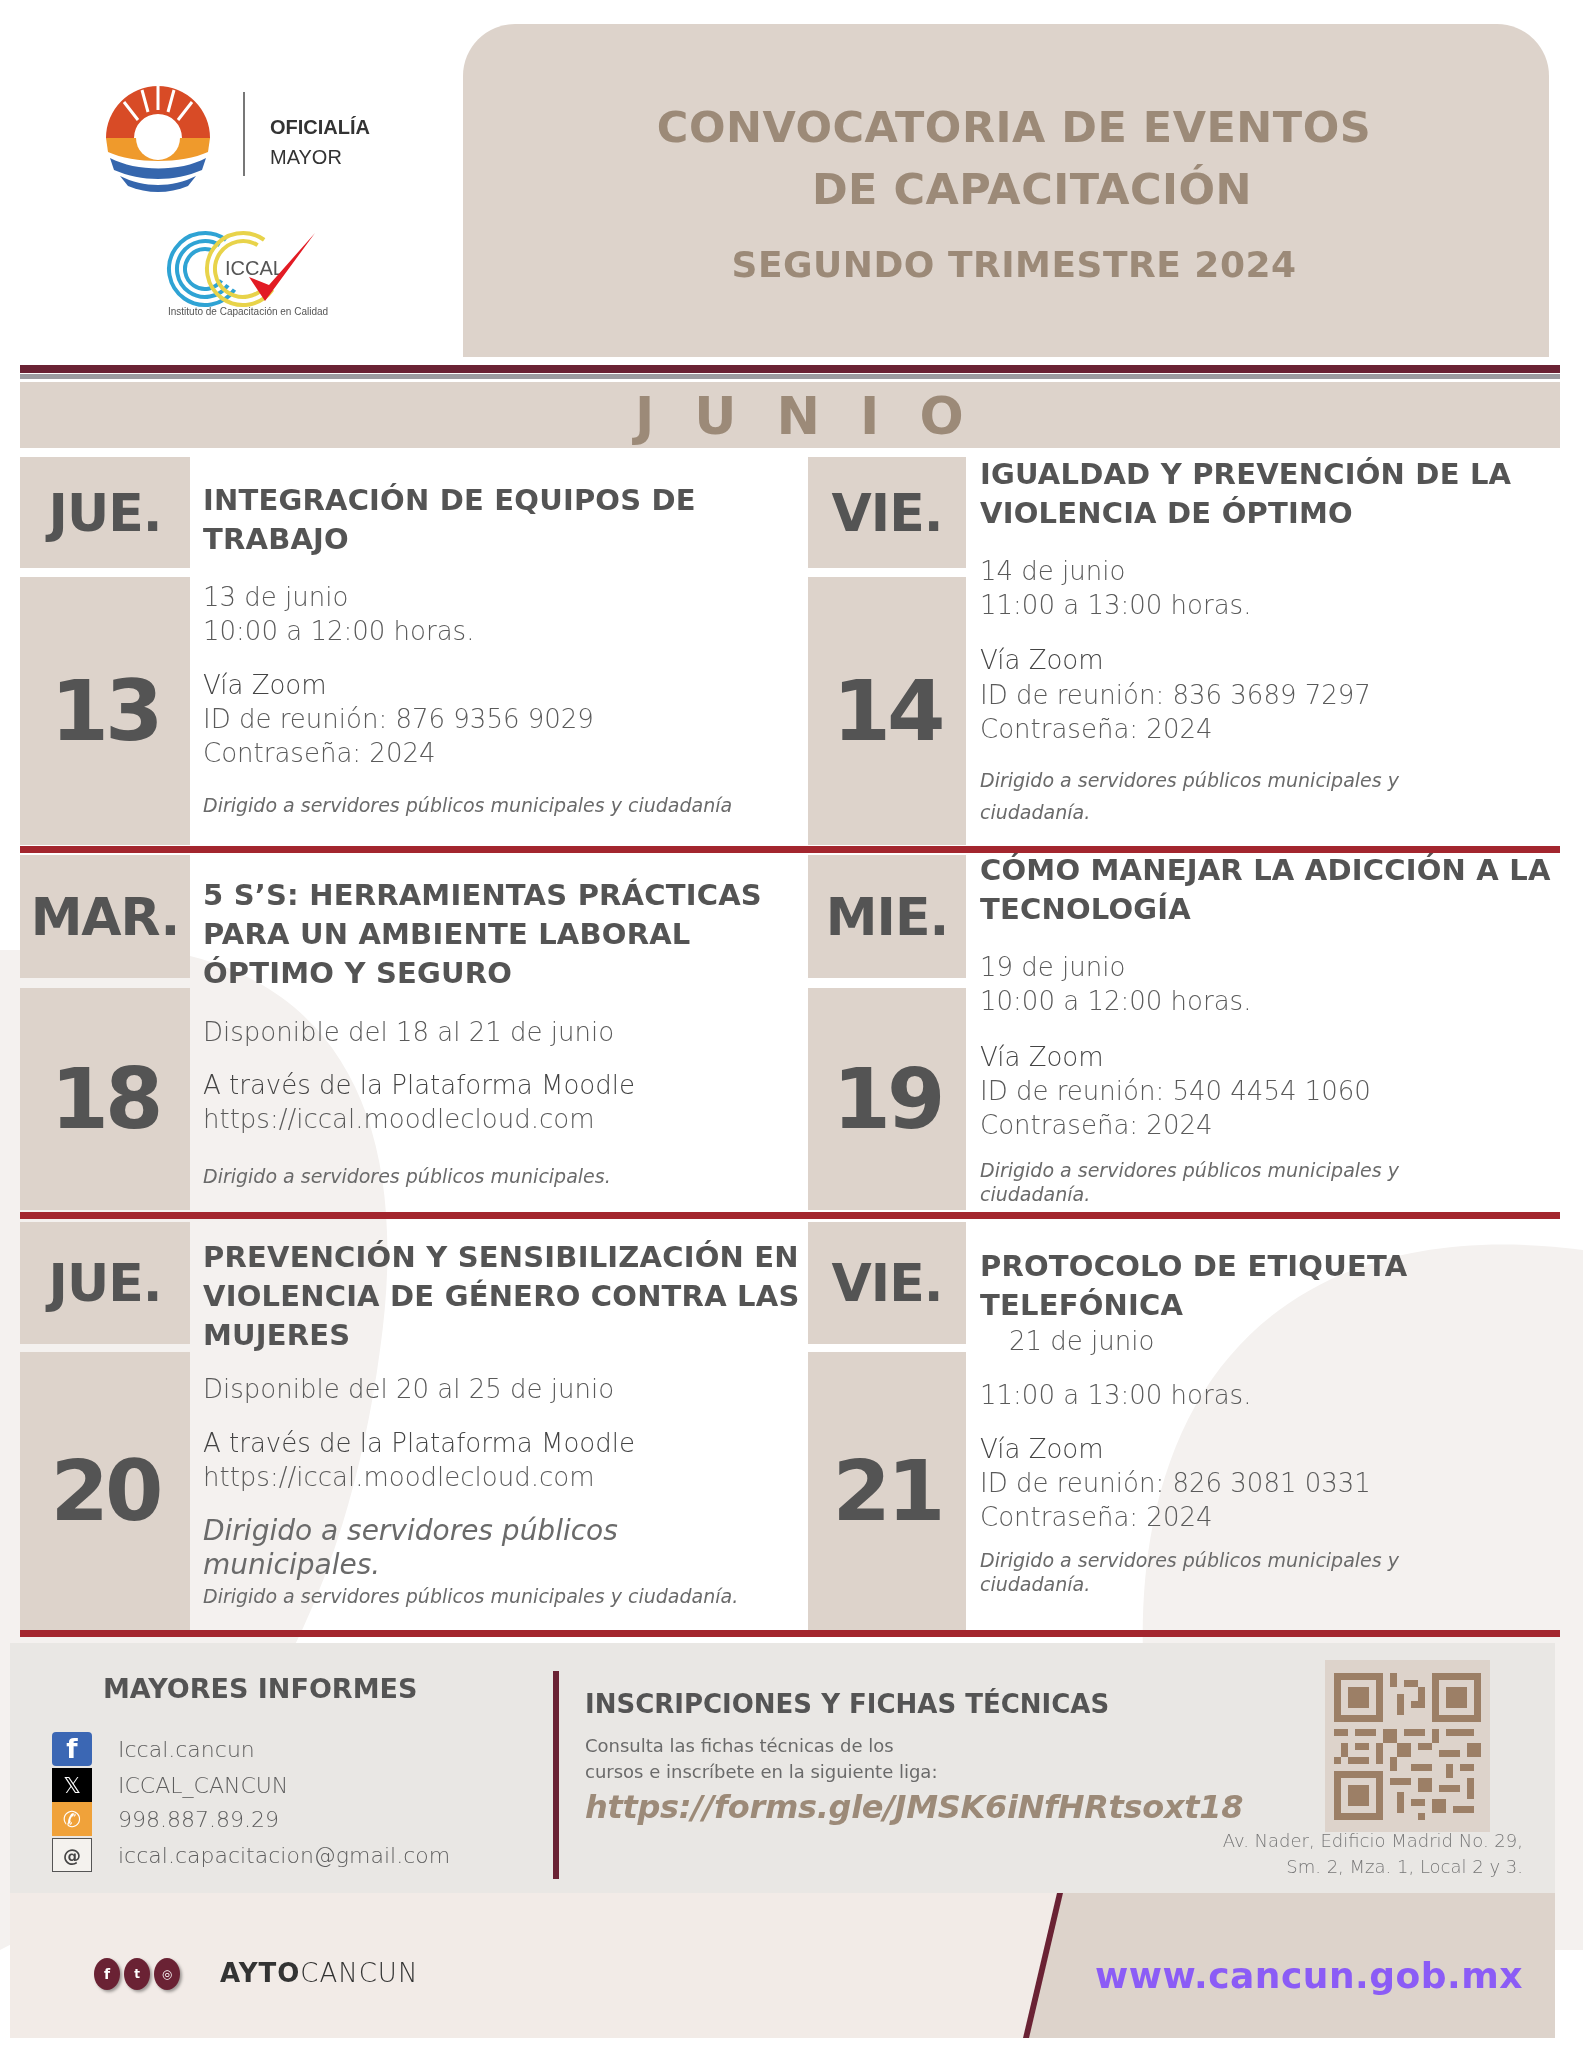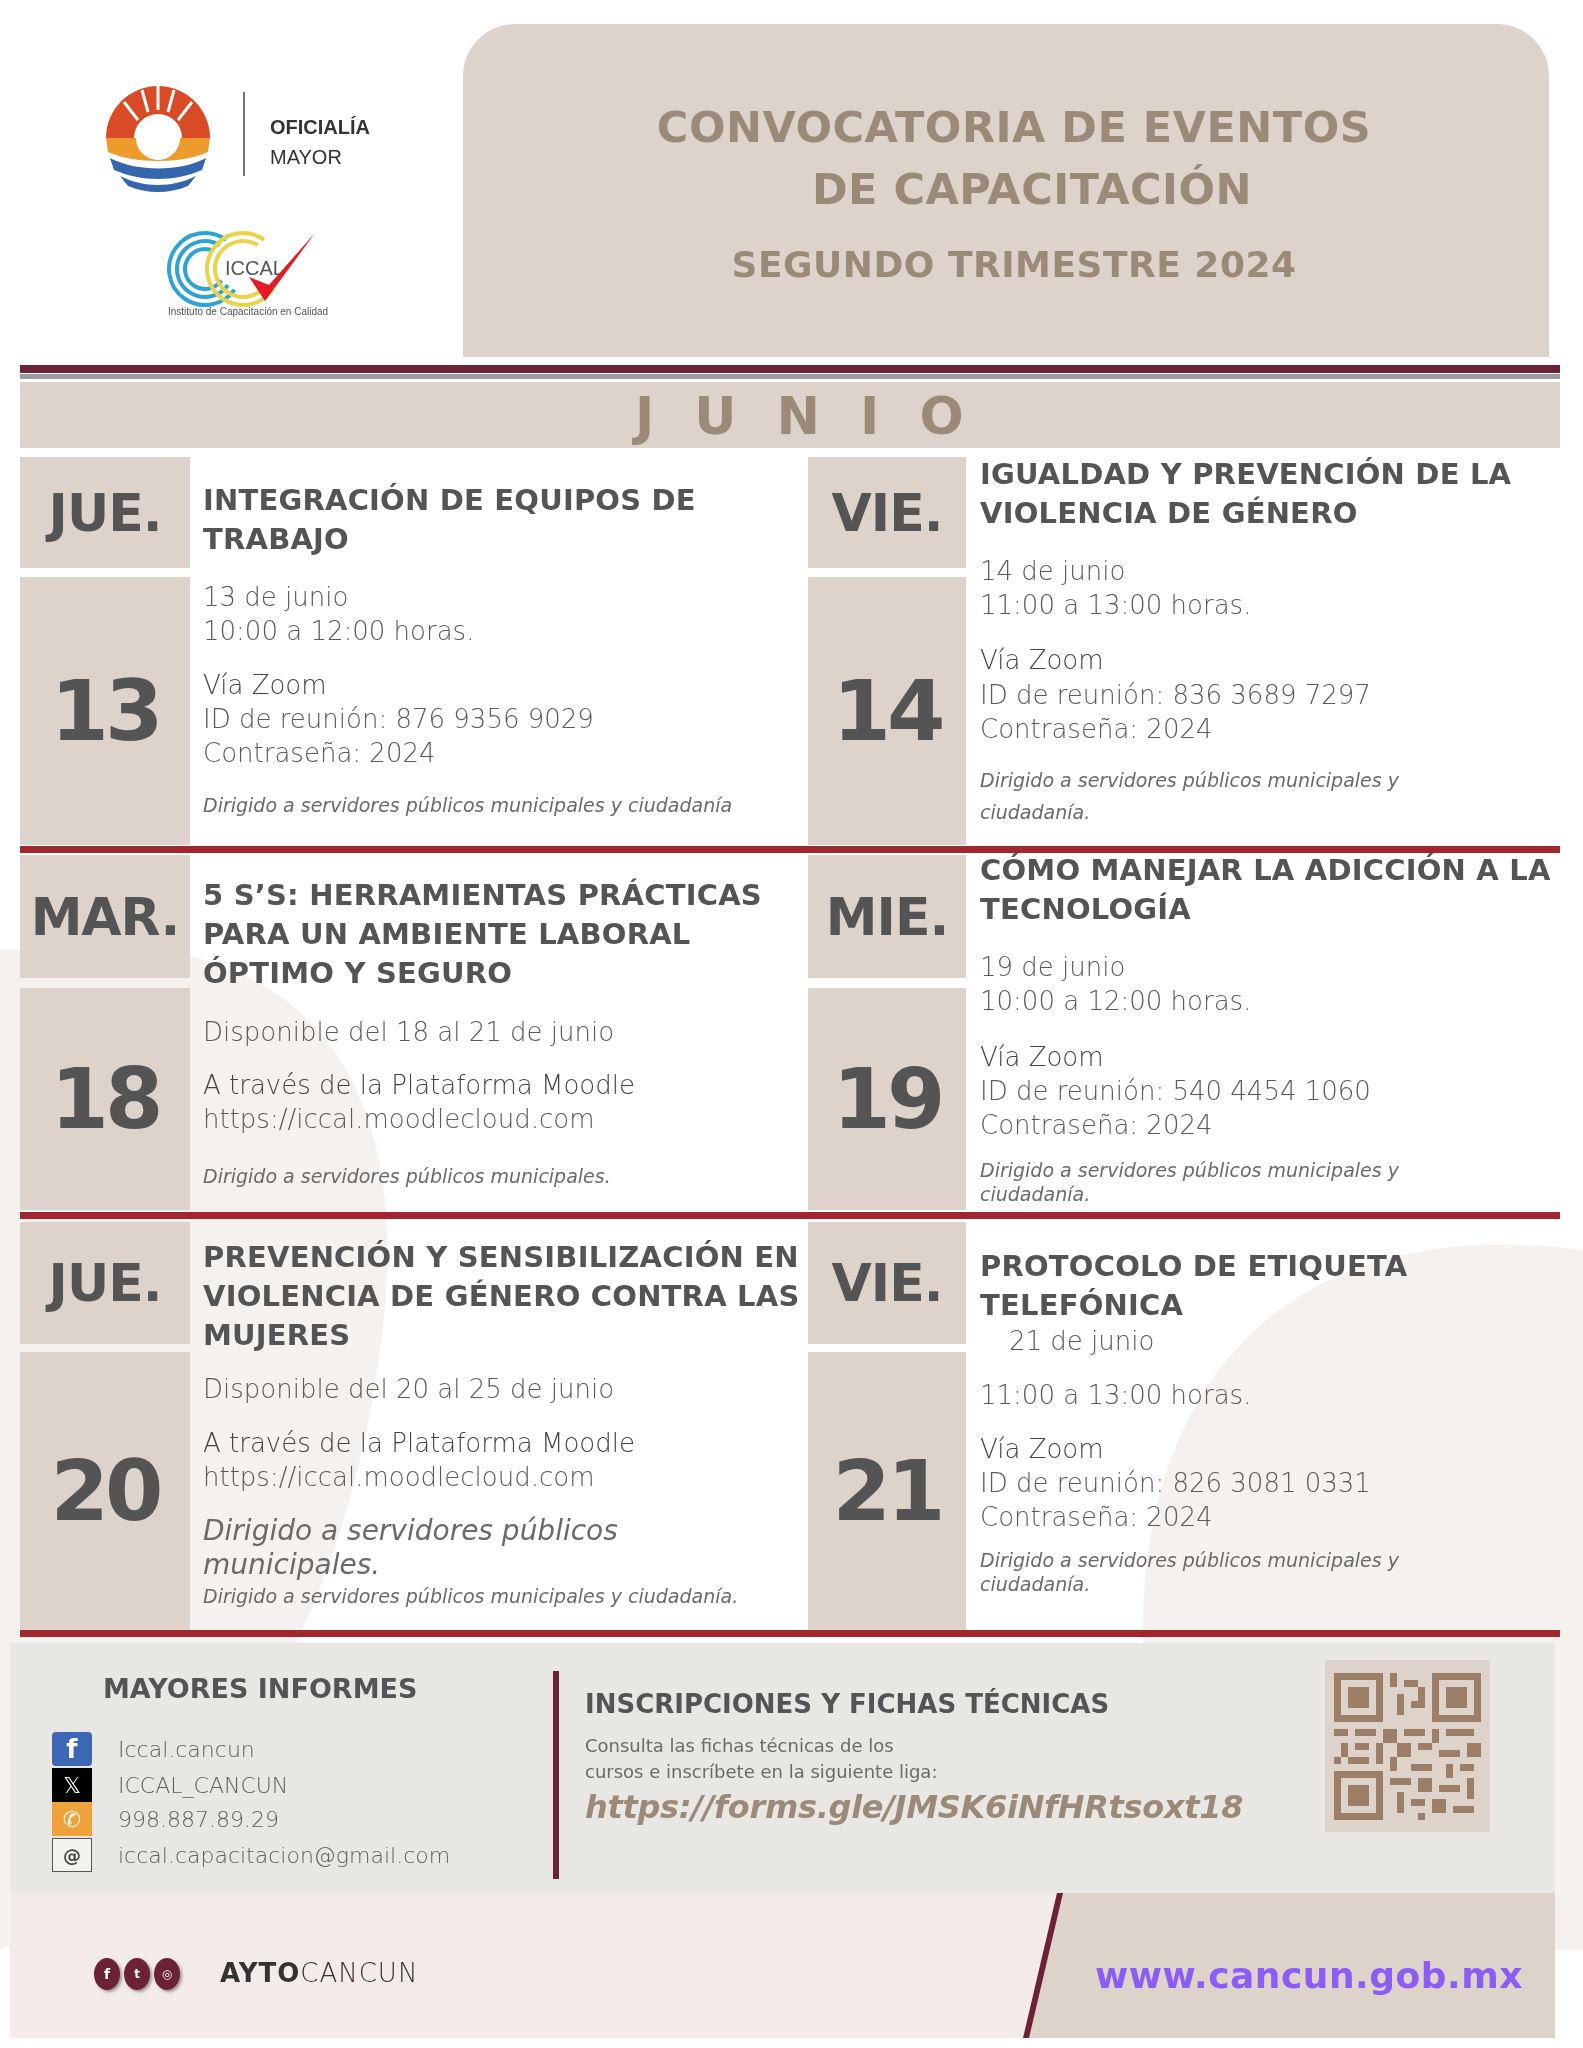--- a/index.html
+++ b/index.html
@@ -112,21 +112,21 @@
 <div class="ev-title" style="left:203px;top:481px;width:560px;">INTEGRACIÓN DE EQUIPOS DE TRABAJO</div>
 <div class="ev-line" style="left:203px;top:580px;">13 de junio</div>
 <div class="ev-line" style="left:203px;top:614px;">10:00 a 12:00 horas.</div>
 <div class="ev-line strong" style="left:203px;top:668px;">Vía Zoom</div>
 <div class="ev-line" style="left:203px;top:702px;">ID de reunión: 876 9356 9029</div>
 <div class="ev-line" style="left:203px;top:736px;">Contraseña: 2024</div>
 <div class="ev-note" style="left:203px;top:789px;width:600px;">Dirigido a servidores públicos municipales y ciudadanía</div>
 
 <div class="day-box day-name" style="left:808px;top:457px;width:158px;height:111px;">VIE.</div>
 <div class="day-box day-num" style="left:808px;top:577px;width:158px;height:268px;">14</div>
-<div class="ev-title" style="left:980px;top:455px;width:560px;">IGUALDAD Y PREVENCIÓN DE LA VIOLENCIA DE GÉNERO</div>
+<div class="ev-title" style="left:980px;top:455px;width:560px;">IGUALDAD Y PREVENCIÓN DE LA VIOLENCIA DE ÓPTIMO</div>
 <div class="ev-line" style="left:980px;top:554px;">14 de junio</div>
 <div class="ev-line" style="left:980px;top:588px;">11:00 a 13:00 horas.</div>
 <div class="ev-line strong" style="left:980px;top:643px;">Vía Zoom</div>
 <div class="ev-line" style="left:980px;top:678px;">ID de reunión: 836 3689 7297</div>
 <div class="ev-line" style="left:980px;top:712px;">Contraseña: 2024</div>
 <div class="ev-note" style="left:980px;top:764px;width:480px;">Dirigido a servidores públicos municipales y ciudadanía.</div>
 
 <div class="red-line" style="top:846px;"></div>
 
 <div class="day-box day-name" style="left:20px;top:855px;width:170px;height:123px;">MAR.</div>
@@ -245,20 +245,24 @@
         <rect x="15" y="16" width="3" height="1"></rect>
         <rect x="19" y="15" width="1" height="3"></rect>
       <rect x="9" y="17" width="1" height="3"></rect>
         <rect x="11" y="18" width="2" height="1"></rect>
         <rect x="14" y="18" width="2" height="2"></rect>
         <rect x="17" y="19" width="3" height="1"></rect>
         <rect x="12" y="20" width="1" height="1"></rect>
     </g>
   </svg>
 
+  <div class="address">
+    <div>Av. Nader, Edificio Madrid No. 29,</div>
+    <div>Sm. 2,  Mza. 1, Local 2 y 3.</div>
+  </div>
 </div>
 
 <div class="abs bottom-band">
   <div class="bottom-right"></div>
   <div class="slash"></div>
   <div class="social-circle" style="left:84px;">f</div>
   <div class="social-circle" style="left:114px;font-size:12px;">t</div>
   <div class="social-circle" style="left:144px;font-size:12px;">◎</div>
   <div class="ayto"><b>AYTO</b><span class="light">CANCUN</span></div>
   <div class="website">www.cancun.gob.mx</div>

